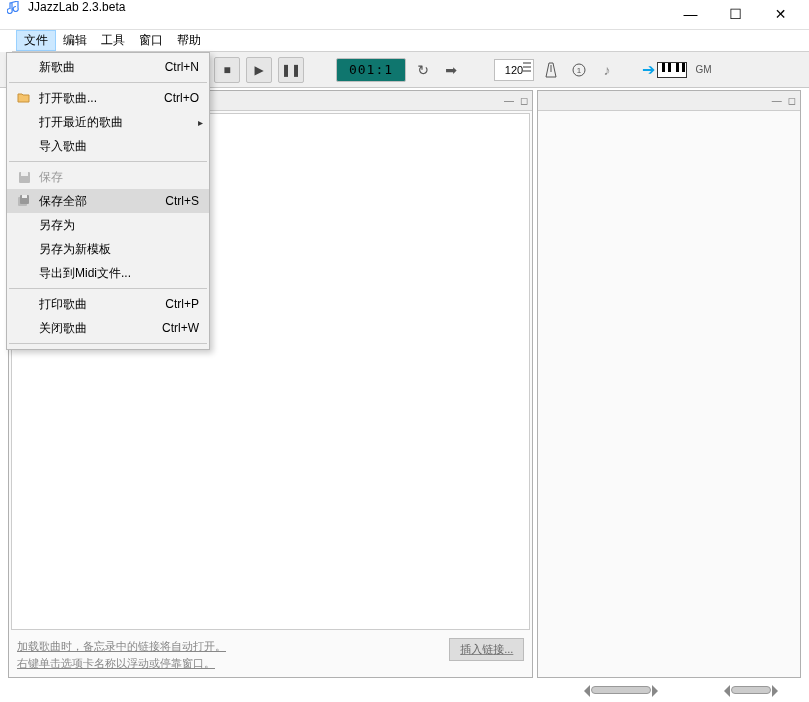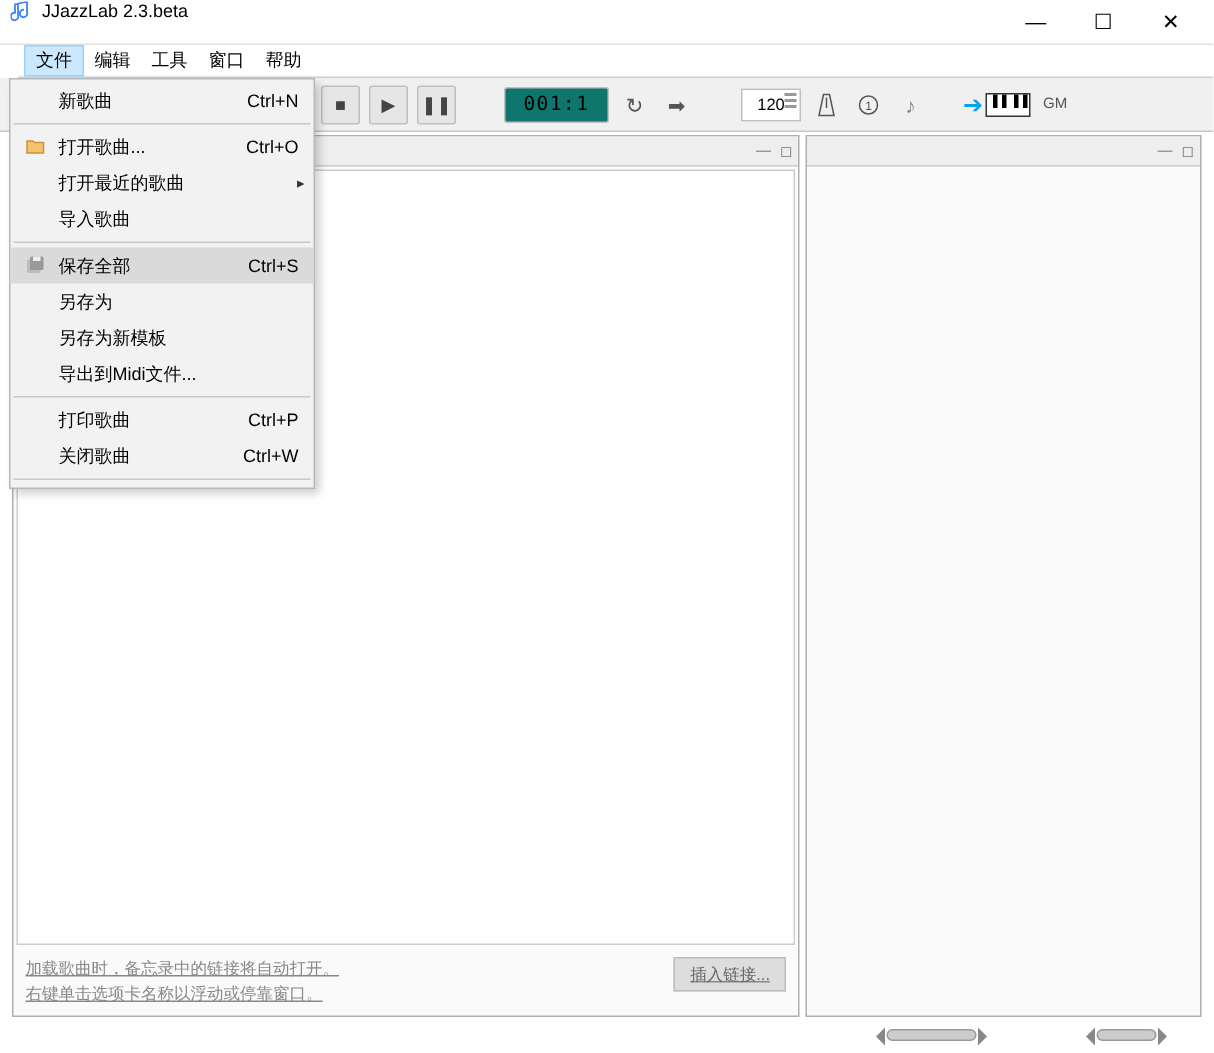--- a/index.html
+++ b/index.html
@@ -160,20 +160,29 @@
   <div class="row">
     <span class="dicon"></span>
     <span class="dlabel">打开最近的歌曲</span>
     <span class="darrow">▸</span>
   </div>
   <div class="row">
     <span class="dicon"></span>
     <span class="dlabel">导入歌曲</span>
   </div>
   <div class="sep"></div>
+  <div class="row disabled">
+    <span class="dicon">
+      <svg width="13" height="13" viewBox="0 0 13 13">
+          <rect x="1" y="1" width="11" height="11" rx="1" fill="#bbb"></rect>
+          <rect x="3" y="1" width="7" height="4" fill="#eee"></rect>
+        </svg>
+    </span>
+    <span class="dlabel">保存</span>
+  </div>
   <div class="row hover">
     <span class="dicon">
       <svg width="14" height="14" viewBox="0 0 14 14">
           <rect x="1" y="3" width="9" height="9" rx="1" fill="#bbb"></rect>
           <rect x="3" y="1" width="9" height="9" rx="1" fill="#999"></rect>
           <rect x="5" y="1" width="5" height="3" fill="#eee"></rect>
         </svg>
     </span>
     <span class="dlabel">保存全部</span>
     <span class="dshort">Ctrl+S</span>

